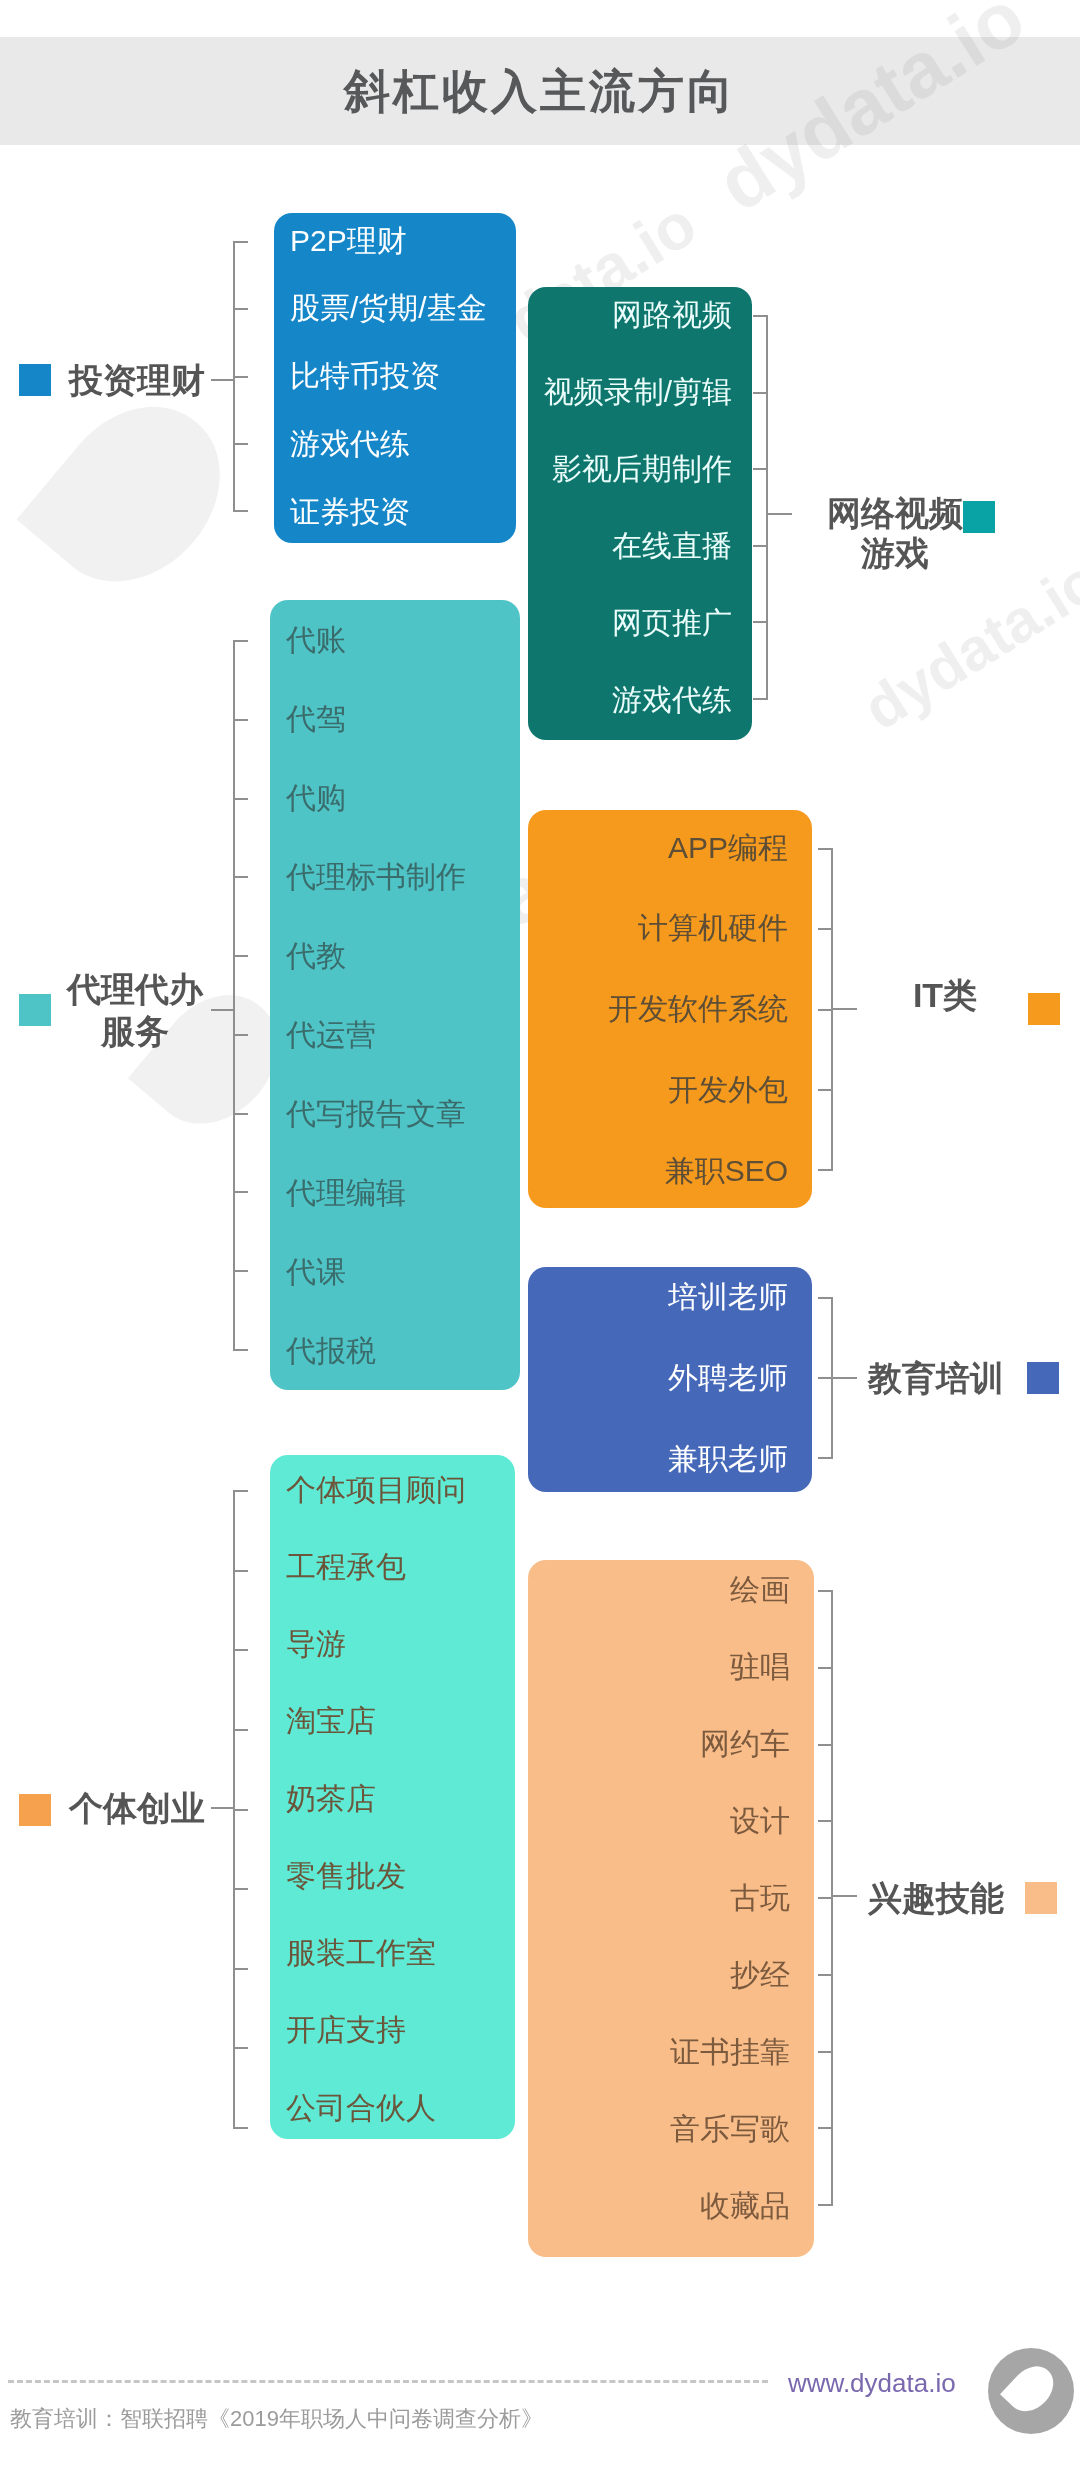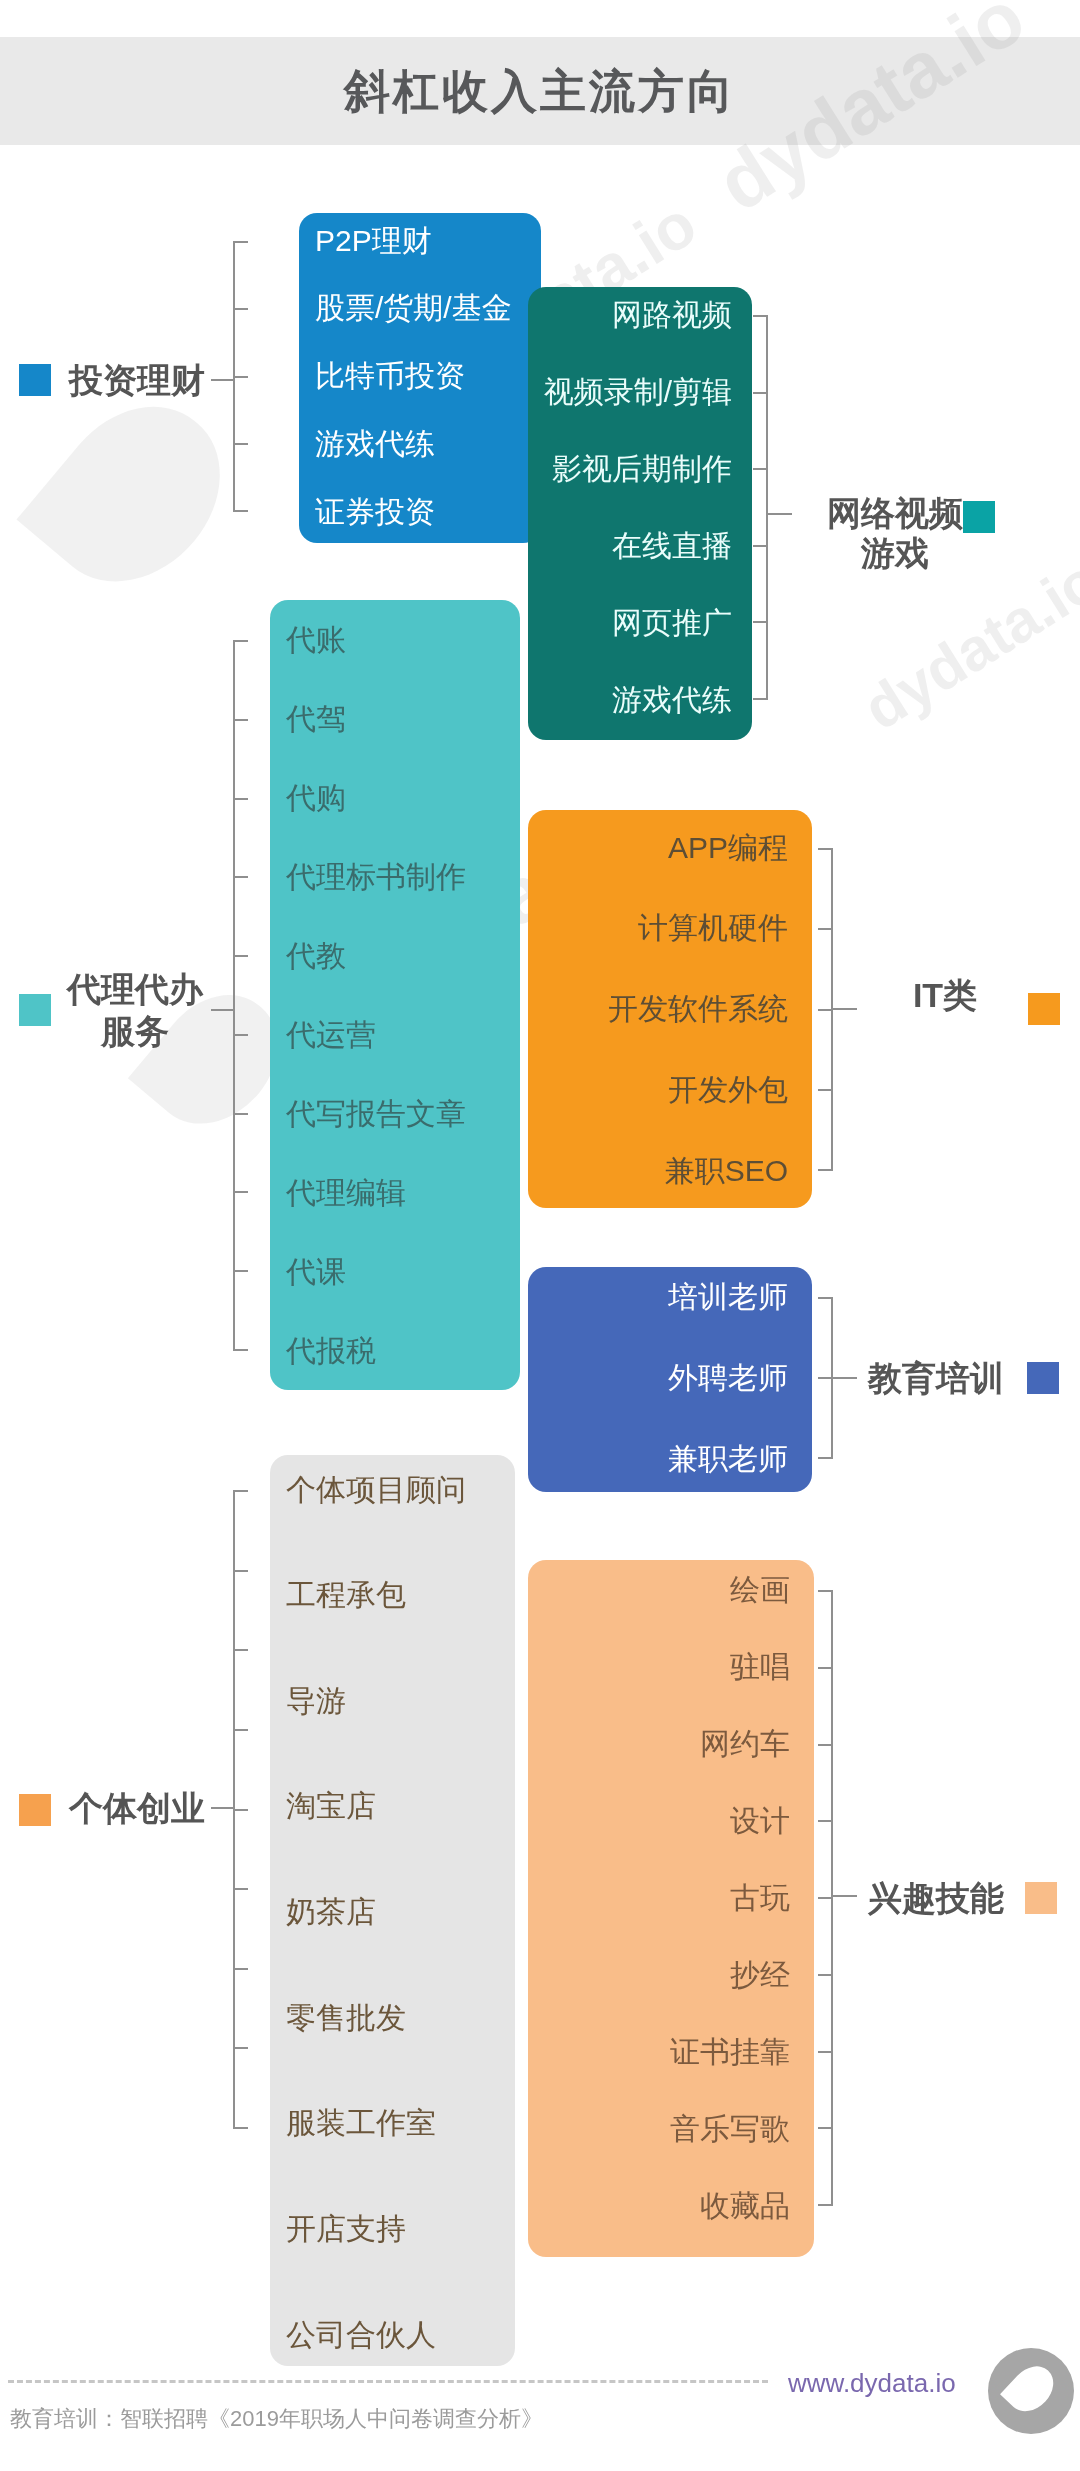--- a/index.html
+++ b/index.html
@@ -29,37 +29,37 @@
            justify-content:space-between;box-sizing:border-box;}
   .bracket.b-left{border-left:2px solid #8f8f8f;}
   .bracket.b-right{border-right:2px solid #8f8f8f;}
   .bracket .tick{width:100%;height:2px;background:#8f8f8f;}
   .connector{position:absolute;height:2px;background:#8f8f8f;}
 
   .cat-label{position:absolute;font-weight:700;color:#555;font-size:34px;text-align:center;}
   .cat-square{position:absolute;width:32px;height:32px;}
 
   
-  #invest-box{left:299px;top:213px;width:242px;height:330px;background:#1587c9;color:#fff;}
+  #invest-box{left:274px;top:213px;width:242px;height:330px;background:#1587c9;color:#fff;}
   #invest-box ul{padding:11px 10px 14px 16px;} #invest-box li{height:34px;}
   #invest-bracket{left:233px;top:241px;width:15px;height:271px;}
   #invest-connector{left:211px;top:379px;width:22px;}
   #invest-label{left:64px;top:357px;width:146px;line-height:46px;}
   #invest-square{left:19px;top:364px;background:#1587c9;}
 
   
   #agency-box{left:270px;top:600px;width:250px;height:790px;background:#4fc4c7;color:#3a6c6c;}
   #agency-box ul{padding:22px 10px 21px 16px;} #agency-box li{height:36px;}
   #agency-bracket{left:233px;top:640px;width:15px;height:711px;}
   #agency-connector{left:211px;top:1009px;width:22px;}
   #agency-label{left:60px;top:968px;width:150px;line-height:42px;}
   #agency-square{left:19px;top:994px;background:#4fc4c7;}
 
   
-  #startup-box{left:270px;top:1455px;width:245px;height:911px;background:#e5e5e5;color:#6b563b;}
+  #startup-box{left:270px;top:1455px;width:245px;height:684px;background:#5eead4;color:#6b563b;}
   #startup-box ul{padding:17px 10px 13px 16px;} #startup-box li{height:36px;}
   #startup-bracket{left:233px;top:1490px;width:15px;height:639px;}
   #startup-connector{left:211px;top:1807px;width:22px;}
   #startup-label{left:64px;top:1785px;width:146px;line-height:46px;}
   #startup-square{left:19px;top:1794px;background:#f6a14e;}
 
   
   #netvideo-box{left:528px;top:287px;width:224px;height:453px;background:#0f766e;color:#eafdfb;}
   #netvideo-box ul{padding:10px 20px 22px 10px;} #netvideo-box li{height:36px;}
   #netvideo-bracket{left:753px;top:315px;width:15px;height:385px;}

